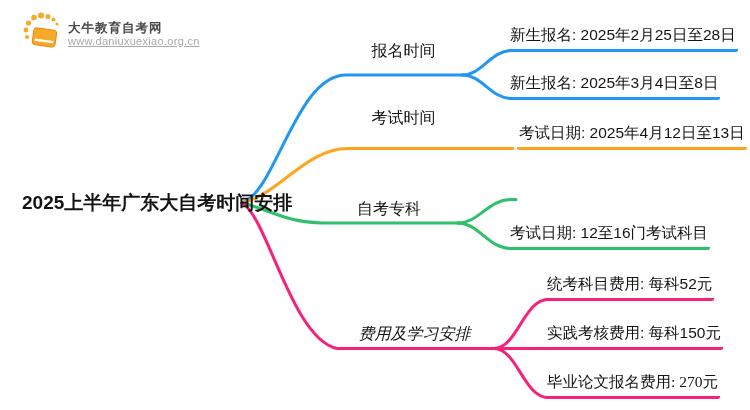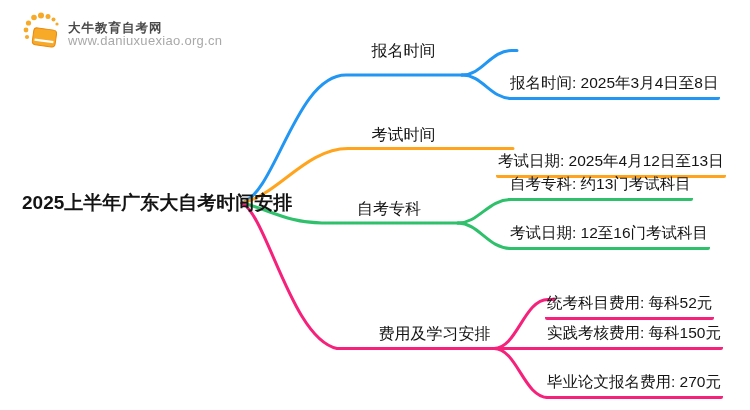--- a/index.html
+++ b/index.html
@@ -3,39 +3,39 @@
 <meta charset="utf-8">
 <style>
   html,body{margin:0;padding:0;background:#fff;}
   #stage{
     position:relative;width:750px;height:410px;background:#ffffff;overflow:hidden;
     font-family:"Liberation Sans","DejaVu Sans",sans-serif;color:#111;
   }
   #wires{position:absolute;left:0;top:0;width:750px;height:410px;}
   .logo{position:absolute;left:22px;top:10px;display:flex;align-items:center;gap:6px;}
   .logo-text .site-name{font-size:12.5px;font-weight:bold;color:#4a4a4a;line-height:16px;letter-spacing:1px;}
-  .logo-text .site-url{font-size:13px;color:#a9a9a9;line-height:10px;letter-spacing:.3px;}
+  .logo-text .site-url{font-size:11px;color:#a9a9a9;line-height:10px;letter-spacing:.3px;text-decoration:underline;}
   .root-title{
     position:absolute;left:22px;top:190px;width:222px;
     font-size:19px;font-weight:600;line-height:25px;color:#141414;white-space:nowrap;
   }
   .branch-label{
     position:absolute;text-align:center;font-size:16px;line-height:22px;color:#141414;white-space:nowrap;
   }
   .leaf{
     position:absolute;font-size:15.5px;line-height:22px;color:#141414;white-space:nowrap;
     padding:0 2px 3px 2px;border-bottom:3px solid #000;border-radius:0 0 2px 2px;
   }
   .lbl-b1{left:345px;top:40px;width:117px;}
-  .lbl-b2{left:345px;top:124px;width:117px;}
+  .lbl-b2{left:345px;top:107px;width:117px;}
   .lbl-b3{left:320px;top:198px;width:138px;}
-  .lbl-b4{left:355px;top:323px;width:159px;}
+  .lbl-b4{left:335px;top:323px;width:159px;font-style:italic;}
   .leaf-1{left:508px;top:24px;}
   .leaf-2{left:508px;top:72px;}
-  .leaf-3{left:496px;top:122px;margin-top:28px;}
+  .leaf-3{left:517px;top:122px;}
   .leaf-4{left:508px;top:173px;}
   .leaf-5{left:508px;top:222px;}
   .leaf-6{left:545px;top:273px;}
   .leaf-7{left:545px;top:322px;text-align:center;}
   .leaf-8{left:545px;top:371px;}
 </style>
 </head>
 <body>
 
 <div id="stage">
@@ -84,20 +84,20 @@
     </span>
   </div>
 
   <div class="root-title">2025上半年广东大自考时间安排</div>
 
   <div class="branch-label lbl-b1">报名时间</div>
   <div class="branch-label lbl-b2">考试时间</div>
   <div class="branch-label lbl-b3">自考专科</div>
   <div class="branch-label lbl-b4">费用及学习安排</div>
 
-  <div class="leaf leaf-2" style="border-bottom-color: rgb(33, 150, 243);">报名时间: 2025年3月4日至8日</div>
+  <div class="leaf leaf-1" style="border-bottom-color: rgb(33, 150, 243);">新生报名: 2025年2月25日至28日</div>
+  <div class="leaf leaf-2" style="border-bottom-color: rgb(33, 150, 243);">新生报名: 2025年3月4日至8日</div>
   <div class="leaf leaf-3" style="border-bottom-color: rgb(255, 164, 28);">考试日期: 2025年4月12日至13日</div>
-  <div class="leaf leaf-4" style="border-bottom-color: rgb(46, 192, 106);">自考专科: 约13门考试科目</div>
   <div class="leaf leaf-5" style="border-bottom-color: rgb(46, 192, 106);">考试日期: 12至16门考试科目</div>
-  <div class="leaf leaf-6" style="border-bottom-color: rgb(245, 33, 123); margin-top: 19px;">统考科目费用: 每科52元</div>
+  <div class="leaf leaf-6" style="border-bottom-color: rgb(245, 33, 123);">统考科目费用: 每科52元</div>
   <div class="leaf leaf-7" style="border-bottom-color: rgb(245, 33, 123);">实践考核费用: 每科150元</div>
-  <div class="leaf leaf-8" style="border-bottom-color: rgb(245, 33, 123);">毕业论文报名费用: 270元</div>
+  <div class="leaf leaf-8" style="border-bottom-color: rgb(245, 33, 123); font-family: Liberation Serif, serif;">毕业论文报名费用: 270元</div>
 </div>
 
 </body></html>

